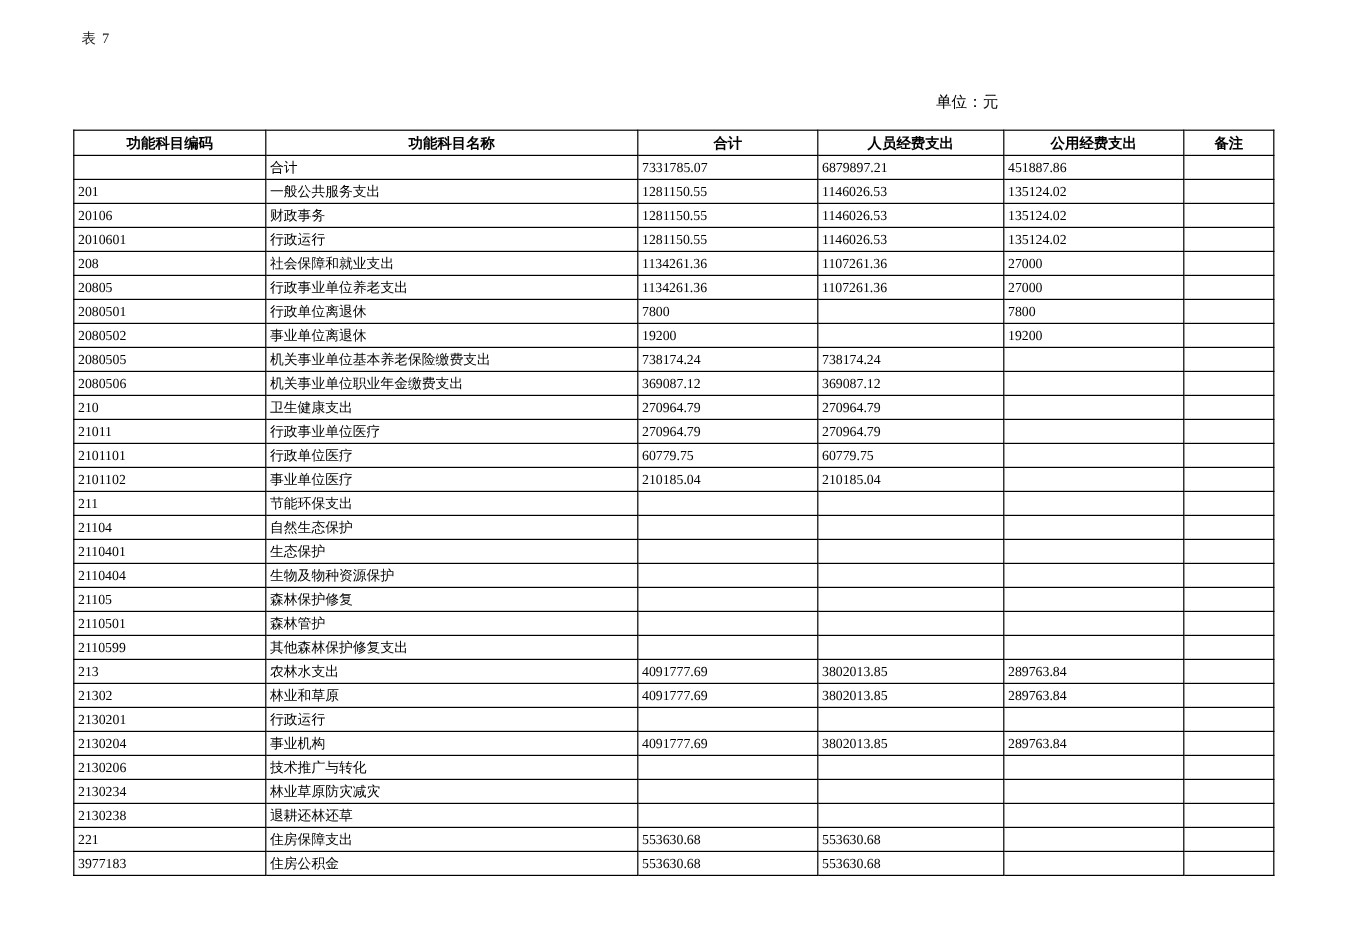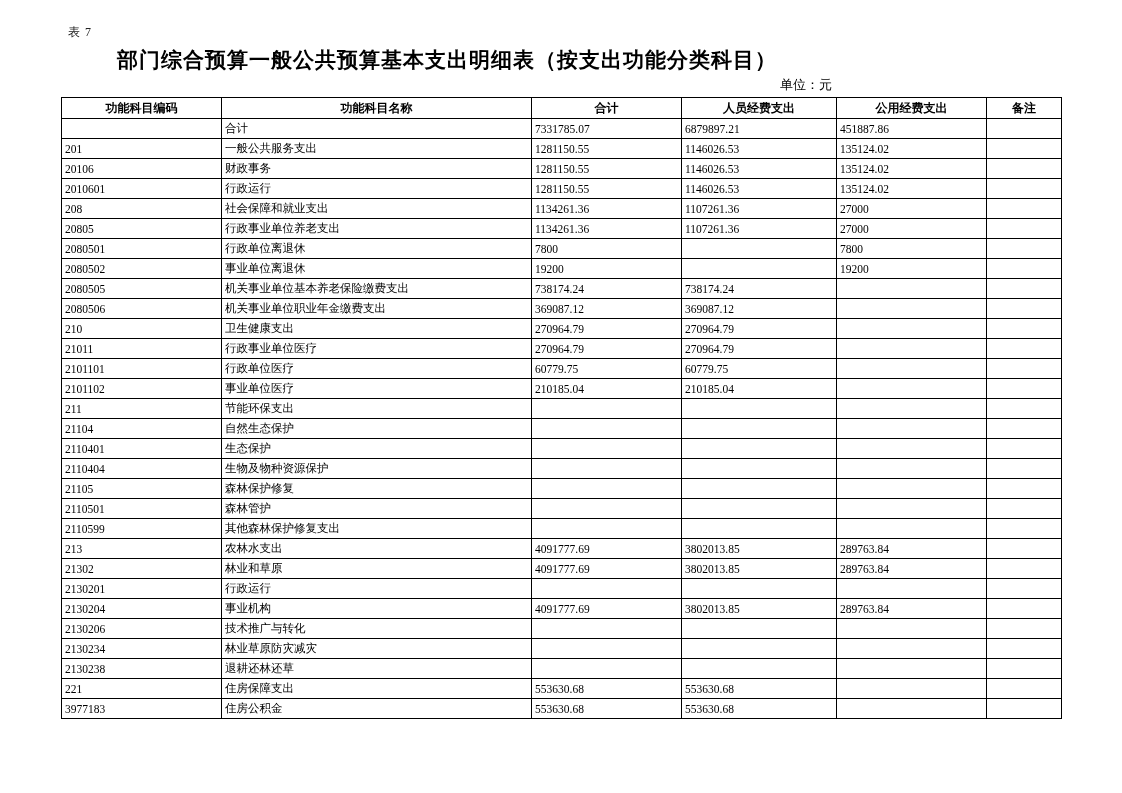--- a/index.html
+++ b/index.html
@@ -43,21 +43,21 @@
   .unit-label {
     position: absolute;
     right: 62px;
     top: 76px;
     font-size: 13px;
     margin-left: 16px;
   }
   table.budget {
     position: absolute;
     left: 61px;
-    top: 97px;
+    top: 108px;
     width: 1000px;
     border-collapse: collapse;
     table-layout: fixed;
     font-size: 11.5px;
   }
   table.budget th,
   table.budget td {
     border: 1px solid #000000;
     height: 19px;
     padding: 0 3px;
@@ -90,21 +90,20 @@
   .nm1 { padding-left: 14px; }
   .nm2 { padding-left: 24px; }
 </style>
 </head>
 <body>
 
 <div class="page">
 
   <div class="sheet-label">表 7</div>
 
-  <div class="doc-title">部门综合预算一般公共预算基本支出明细表（按支出功能分类科目）</div>
 
   <div class="unit-label">单位：元</div>
 
   <table class="budget">
     <colgroup>
       <col class="c-code">
       <col class="c-name">
       <col class="c-total">
       <col class="c-person">
       <col class="c-public">

